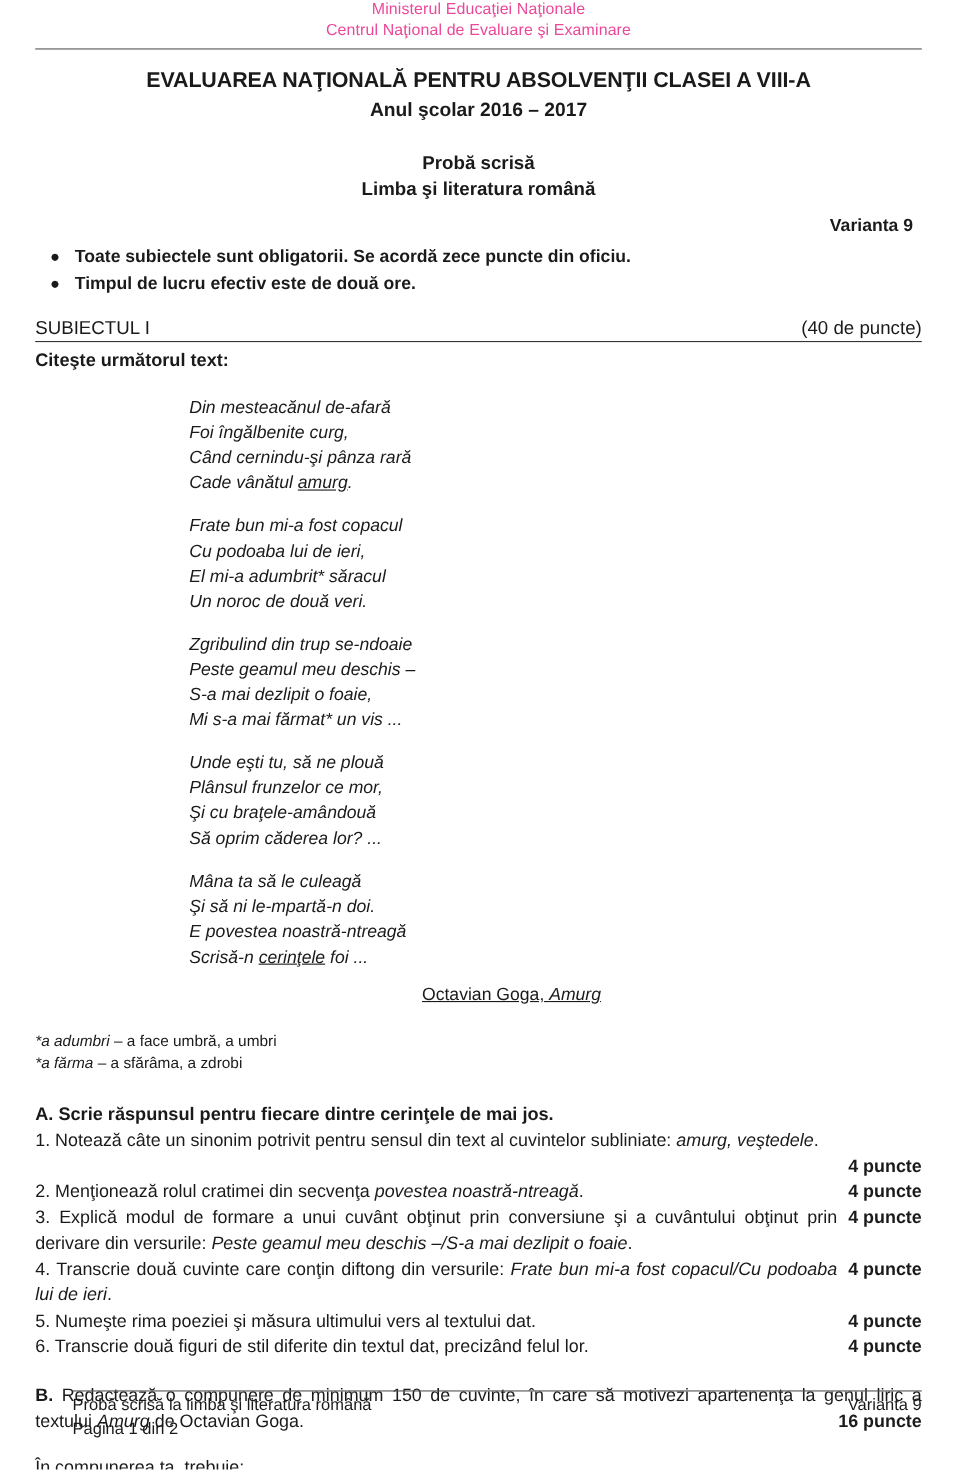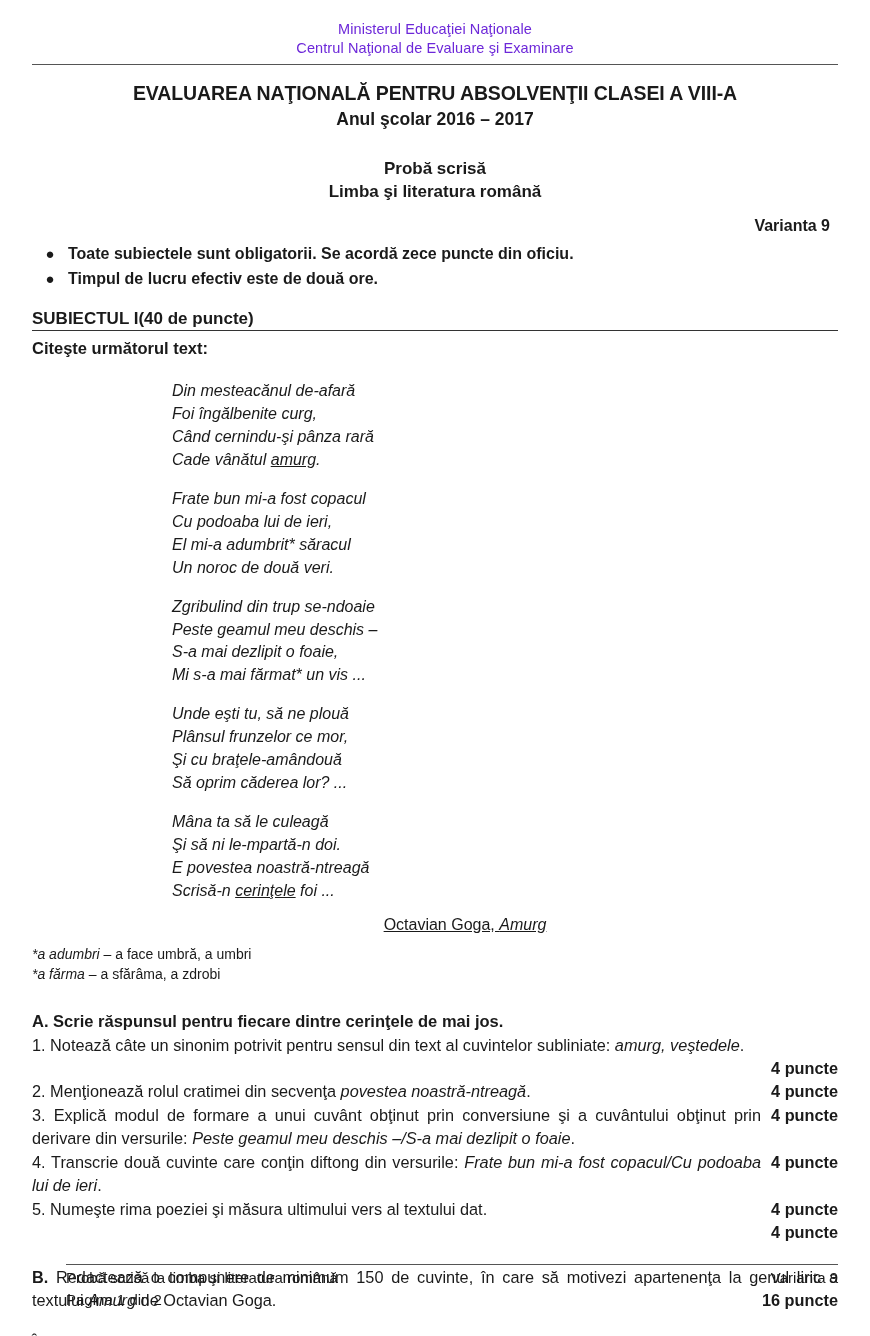--- a/index.html
+++ b/index.html
@@ -23,22 +23,21 @@
     box-sizing: border-box;
     padding: 0 32px;
     position: relative;
   }
 
   
   .ministry {
     text-align: center;
     font-size: 14.5px;
     line-height: 1.32;
-    padding-top: 20px;
-    color: #6d28d9;
+    color: #ec4899;
   }
   .ministry div { letter-spacing: .1px; }
 
   .hrule {
     border: 0;
     border-top: 1.6px solid #555;
     margin: 6px 0 0 0;
     width: 100%;
   }
 
@@ -95,22 +94,23 @@
     flex: 0 0 36px;
     text-align: center;
     font-size: 15px;
     line-height: 1;
   }
   .instr-text { flex: 1 1 auto; }
 
   
   .subject-head {
     display: flex;
+    justify-content: space-between;
     align-items: baseline;
-    font-weight: bold;
+    font-weight: normal;
     font-size: 17px;
     margin-top: 18px;
     border-bottom: 1.6px solid #333;
     padding-bottom: 1px;
   }
 
   .read-line {
     font-weight: bold;
     font-size: 16.5px;
     margin-top: 6px;
@@ -133,21 +133,21 @@
     text-align: center;
     font-size: 16px;
     margin-top: 13px;
     padding-left: 60px;
     text-decoration: underline;
   }
   .attribution .work { font-style: italic; }
 
   
   .footnotes {
-    margin-top: 11px;
+    margin-top: 23px;
     font-size: 14px;
     line-height: 1.42;
   }
   .footnotes em { font-style: italic; }
 
   
   .part-a-head {
     font-weight: bold;
     font-size: 16.5px;
     margin-top: 25px;
@@ -303,21 +303,21 @@
       <div class="q">
         <div class="body clearfix"><span class="inline-end">4 puncte</span><span>3. Explică modul de formare a unui cuvânt obţinut prin conversiune şi a cuvântului obţinut prin derivare din versurile: </span><em>Peste geamul meu deschis –/S-a mai dezlipit o foaie</em><span>.</span></div>
       </div>
       <div class="q">
         <div class="body clearfix"><span class="inline-end">4 puncte</span><span>4. Transcrie două cuvinte care conţin diftong din versurile: </span><em>Frate bun mi-a fost copacul/Cu podoaba lui de ieri</em><span>.</span></div>
       </div>
       <div class="q">
         <div class="body clearfix"><span class="inline-end">4 puncte</span><span>5. Numeşte rima poeziei şi măsura ultimului vers al textului dat.</span></div>
       </div>
       <div class="q">
-        <div class="body clearfix"><span class="inline-end">4 puncte</span></div>
+        <div class="body clearfix"><span class="inline-end">4 puncte</span><span>6. Transcrie două figuri de stil diferite din textul dat, precizând felul lor.</span></div>
       </div>
     </div>
 
   <div class="part-b">
     <span class="lead">B.</span><span> Redactează o compunere de minimum 150 de cuvinte, în care să motivezi apartenenţa la genul liric a textului </span><em>Amurg</em><span> de Octavian Goga.</span><span class="inline-end">16 puncte</span>
   </div>
 
   <div class="compose-intro">În compunerea ta, trebuie:</div>
 
   <div class="footer-wrap">

